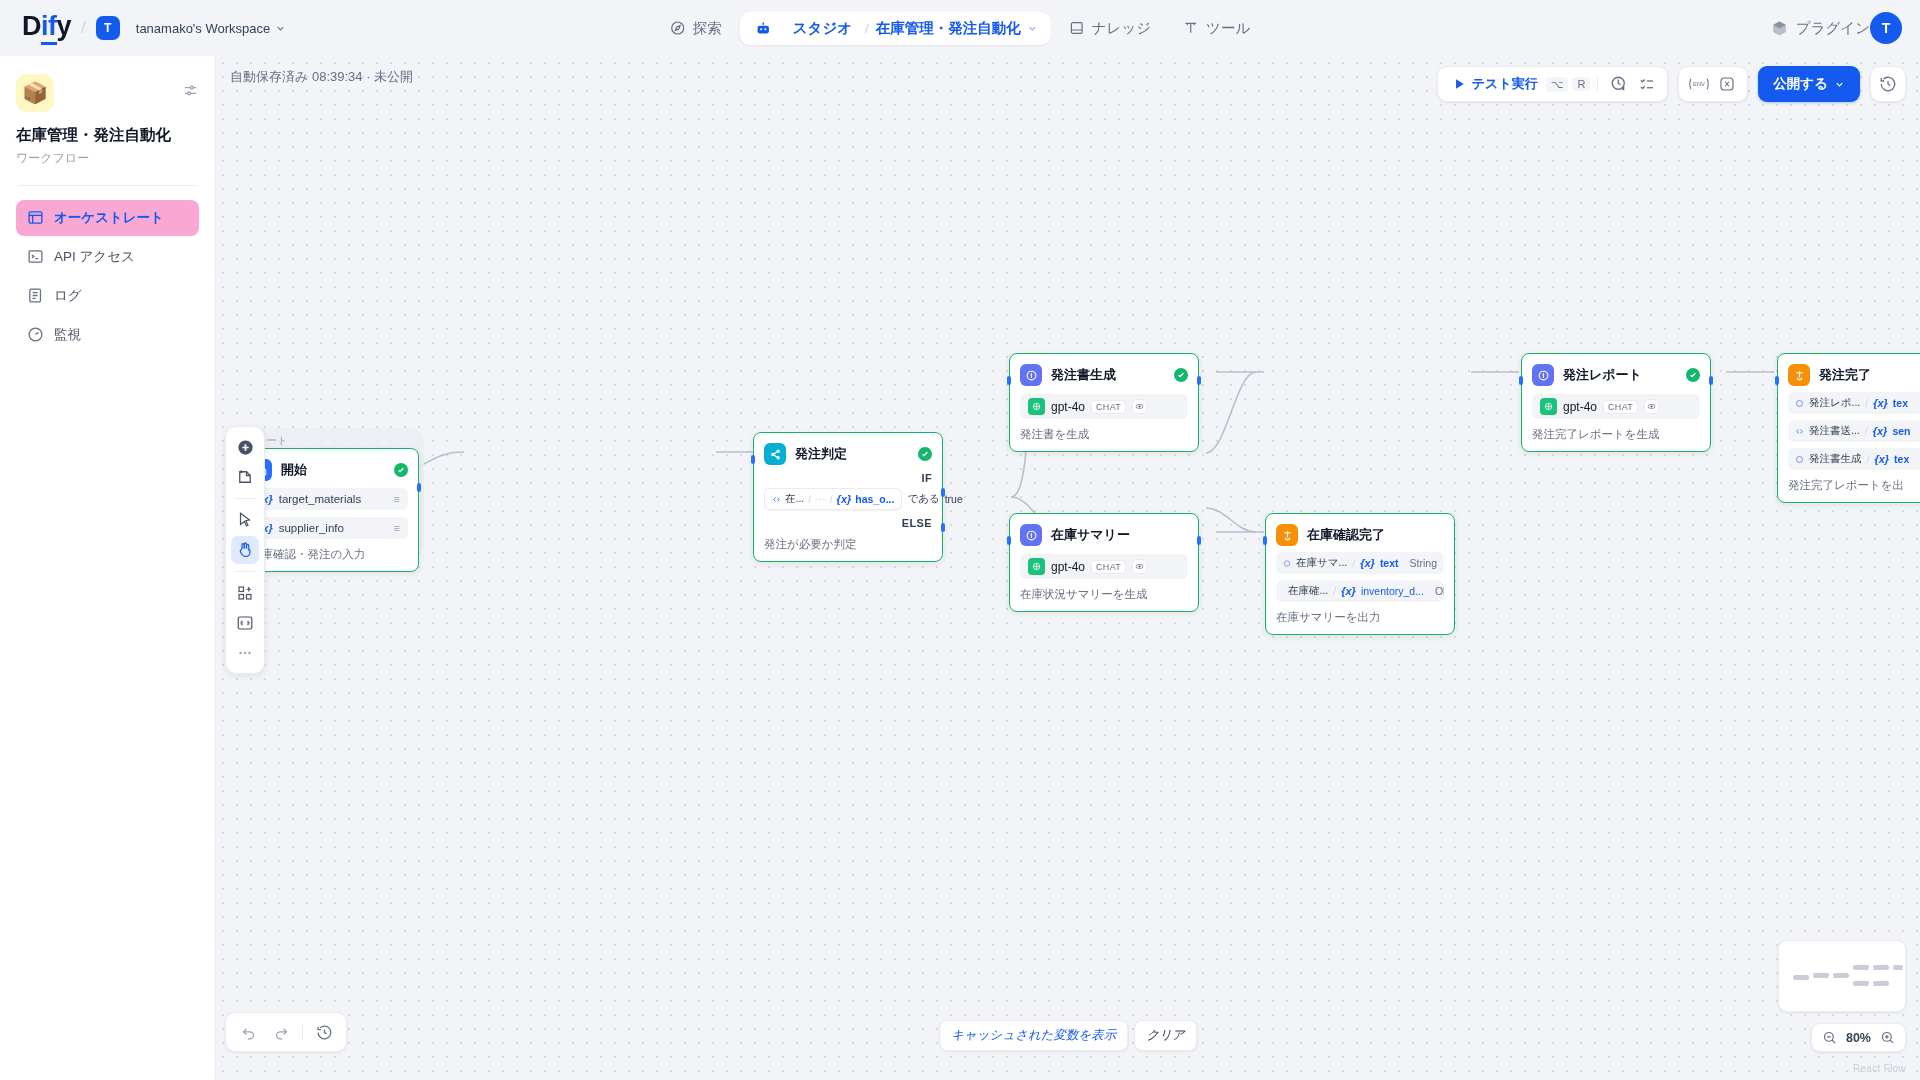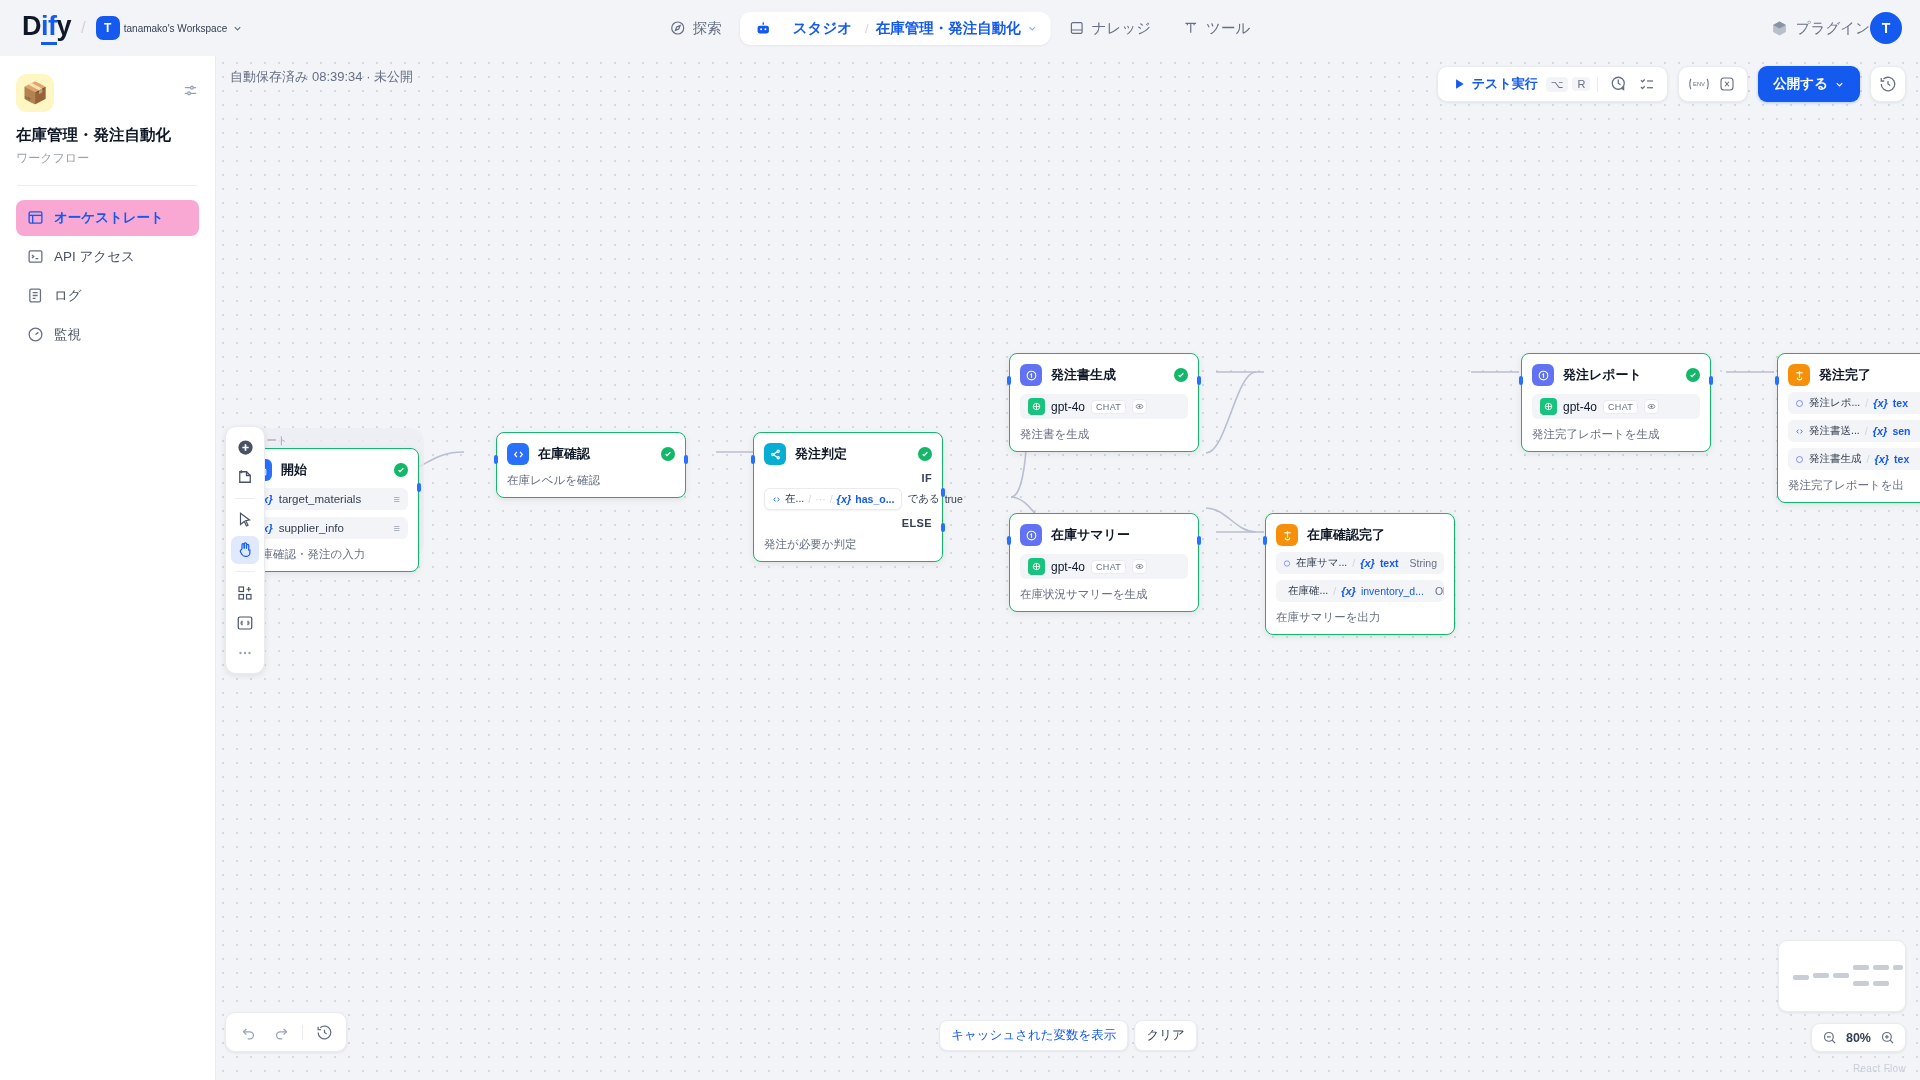--- a/index.html
+++ b/index.html
@@ -23,21 +23,21 @@
   }
   .logo .blue { color: #155aef; }
   .logo .under { border-bottom: 3px solid #155aef; }
   .hdr-sep { color: #d0d5dd; margin: 0 10px; font-size: 17px; }
   .ws-avatar {
     width: 24px; height: 24px; border-radius: 7px; background: #155aef;
     color: #fff; font-size: 12px; font-weight: 600;
     display: flex; align-items: center; justify-content: center;
   }
   .ws-name {
-    font-size: 10px; color: #354052; font-weight: 500; margin-left: 4px;
+    font-size: 13px; color: #354052; font-weight: 500; margin-left: 16px;
     display: flex; align-items: center; gap: 5px;
   }
   .hdr-center {
     position: absolute; left: 50%; transform: translateX(-50%);
     display: flex; align-items: center; gap: 4px;
   }
   .nav-item {
     display: flex; align-items: center; gap: 7px;
     padding: 7px 14px; border-radius: 10px;
     font-size: 14.5px; color: #676f83; font-weight: 500; cursor: pointer;
@@ -156,21 +156,21 @@
   .undo-group {
     position: absolute; left: 9px; bottom: 28px;
     background: #fff; border: 1px solid #e9ebf0; border-radius: 10px;
     box-shadow: 0 1px 3px rgba(16,24,40,.08);
     display: flex; align-items: center; padding: 5px 8px; gap: 5px; z-index: 30;
   }
 
   
   .bottom-chips {
     position: absolute; left: 50%; transform: translateX(-50%); bottom: 29px;
-    display: flex; gap: 6px; z-index: 30;
+    display: flex; gap: 6px; z-index: 30; font-style: italic;
   }
   .chip {
     background: #fff; border: 1px solid #e9ebf0; border-radius: 8px;
     padding: 6px 11px; font-size: 12.5px; color: #354052; font-weight: 500;
     box-shadow: 0 1px 2px rgba(16,24,40,.06); cursor: pointer;
   }
 
   
   .minimap {
     position: absolute; right: 14px; bottom: 68px; width: 128px; height: 72px;
@@ -554,38 +554,20 @@
         <span class="lines-ico">≡</span>
       </div>
       <div class="var-row">
         <span class="vx">{x}</span>
         <span class="var-name">supplier_info</span>
         <span class="lines-ico">≡</span>
       </div>
       <div class="node-desc">在庫確認・発注の入力</div>
     </div>
 
-    <div class="node" style="left:280px; top:376px; width:190px;">
-      <div class="port" style="left:-3px; top:22px;"></div>
-      <div class="port" style="right:-3px; top:22px;"></div>
-      <div class="node-hdr">
-        <div class="node-ico ic-code">
-          <svg width="13" height="13" viewBox="0 0 24 24" fill="none" stroke="#fff" stroke-width="2.4">
-              <path d="M9 7l-4 5 4 5M15 7l4 5-4 5"></path>
-            </svg>
-        </div>
-        <div class="node-title">在庫確認</div>
-        <div class="check">
-          <svg width="8" height="8" viewBox="0 0 24 24" fill="none" stroke="#fff" stroke-width="4">
-              <path d="M5 13l4 4 10-10"></path>
-            </svg>
-        </div>
-      </div>
-      <div class="node-desc">在庫レベルを確認</div>
-    </div>
 
     <div class="node" style="left:537px; top:376px; width:190px;">
       <div class="port" style="left:-3px; top:22px;"></div>
       <div class="port" style="right:-3px; top:55px;"></div>
       <div class="port" style="right:-3px; top:90px;"></div>
       <div class="node-hdr">
         <div class="node-ico ic-teal">
           <svg width="13" height="13" viewBox="0 0 24 24" fill="none" stroke="#fff" stroke-width="2.2">
               <circle cx="7" cy="12" r="2"></circle>
               <circle cx="17" cy="6" r="2"></circle>

